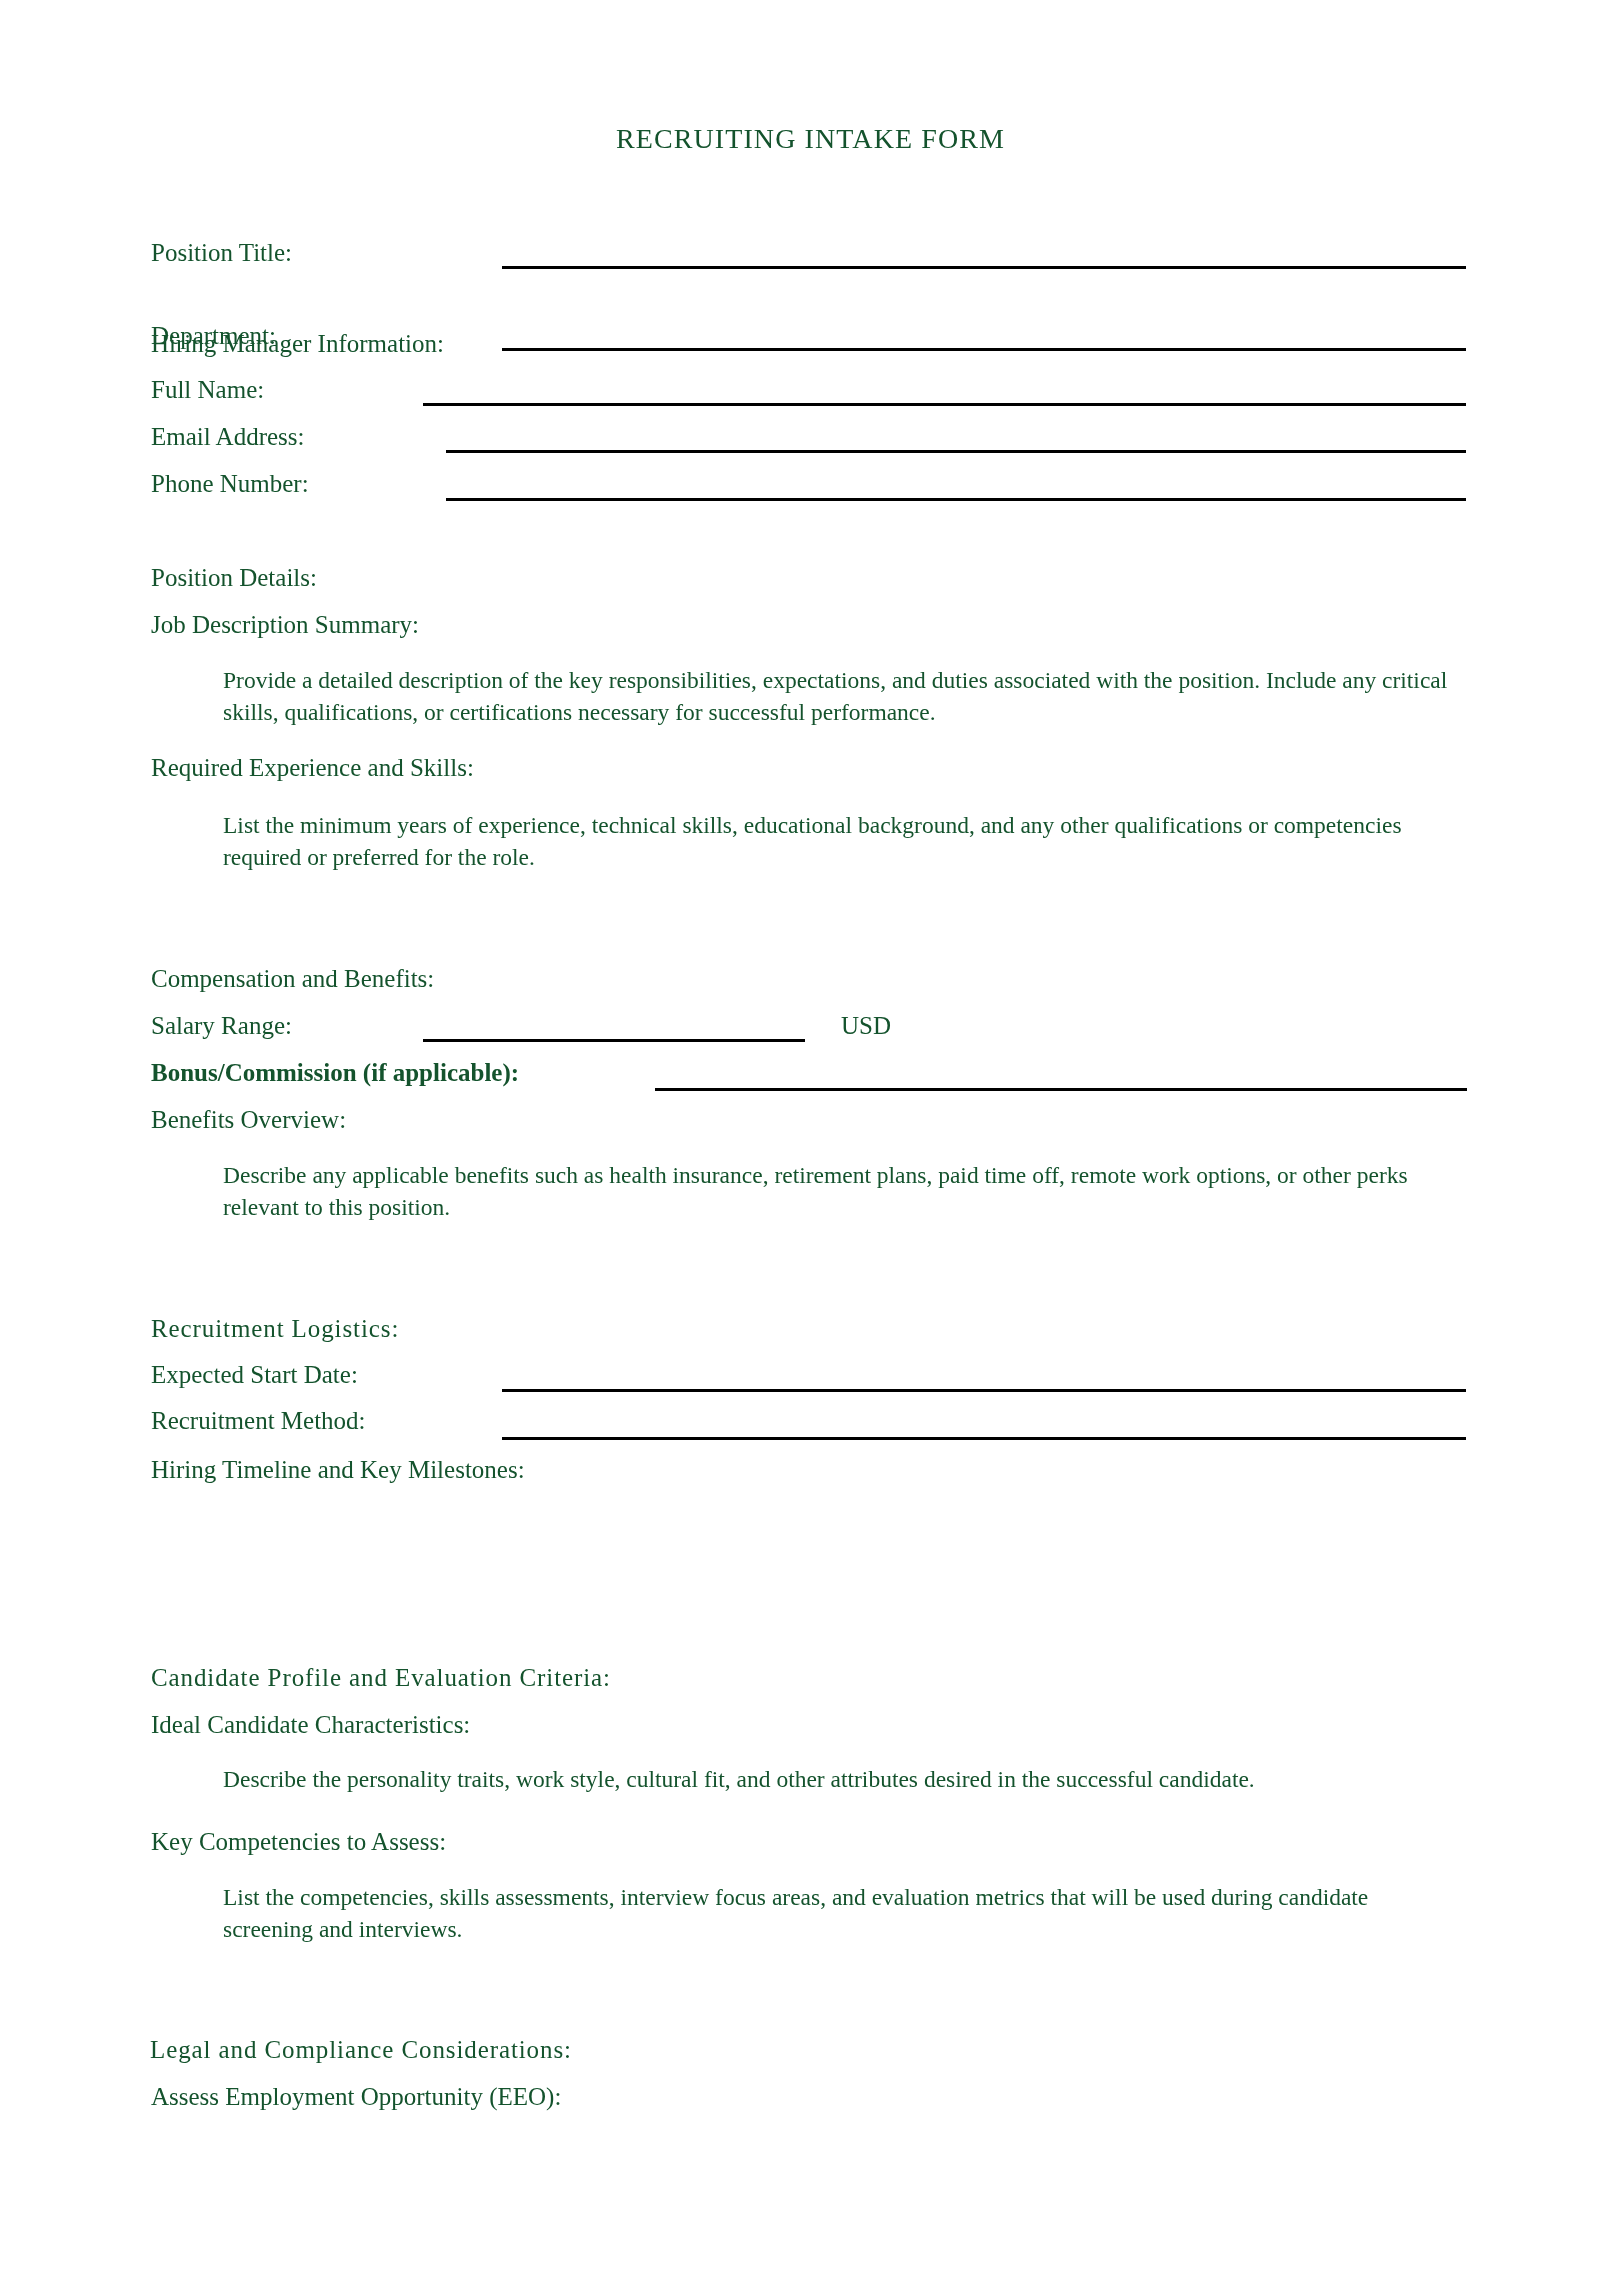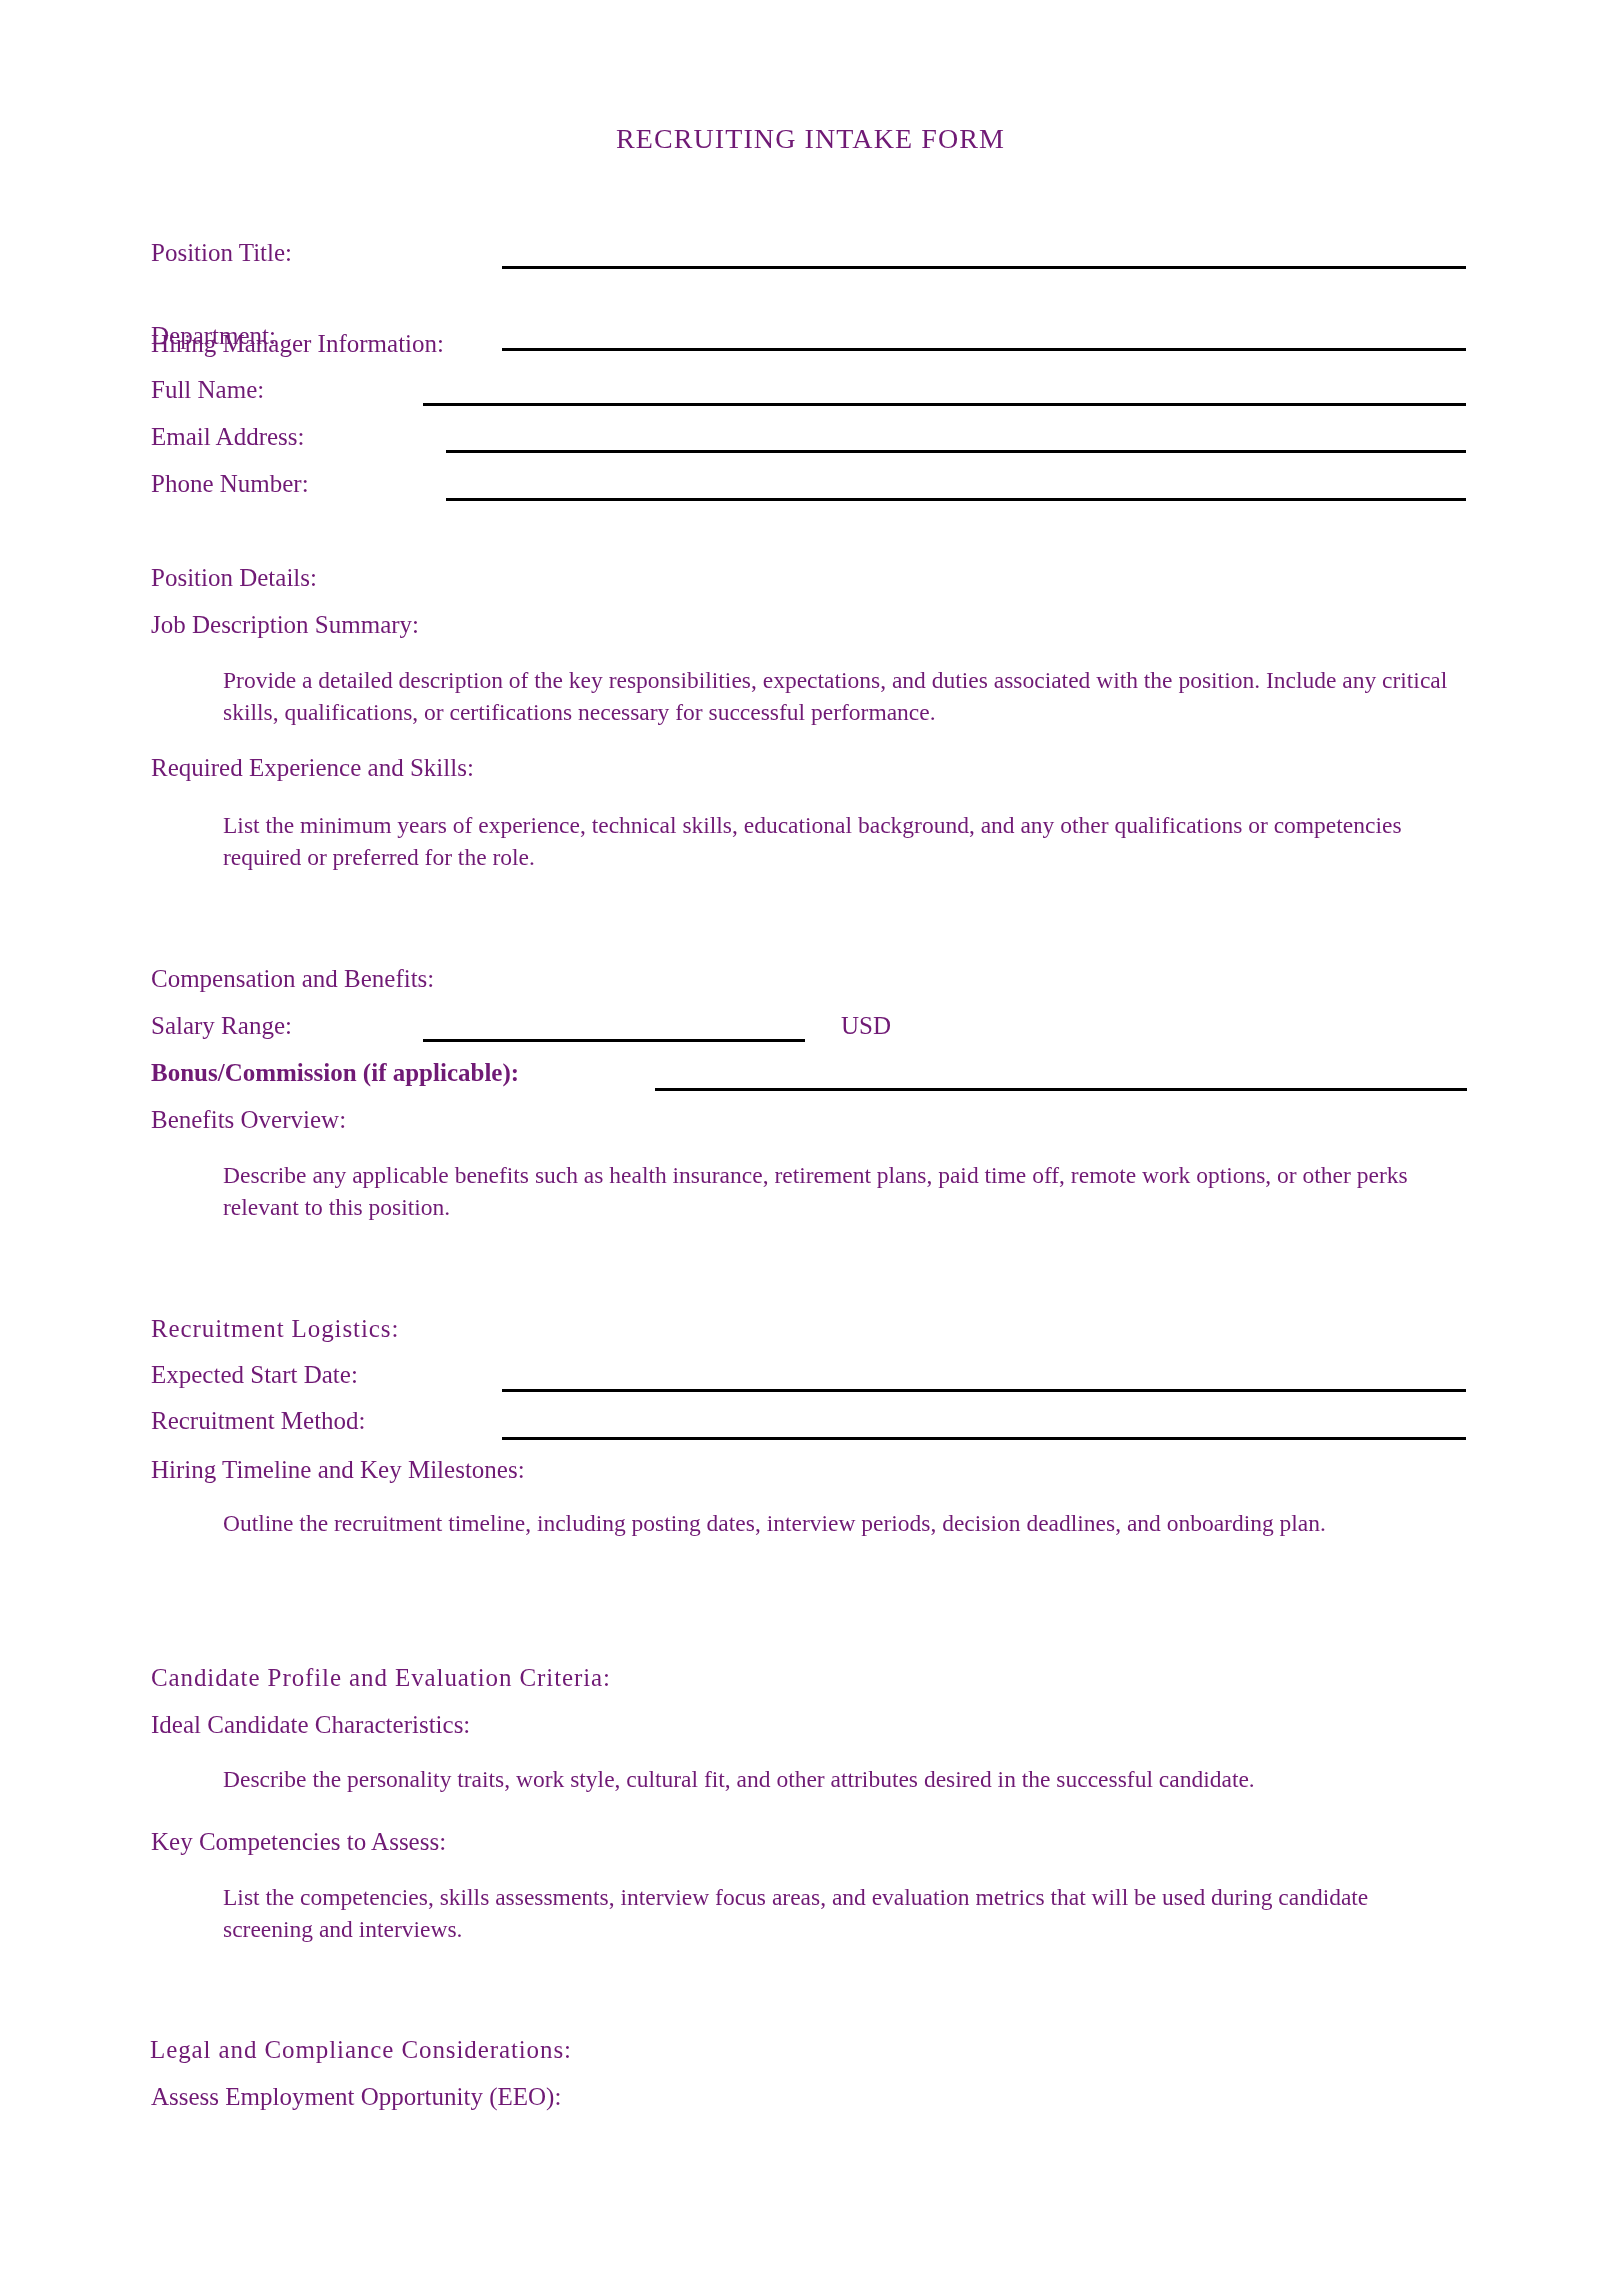--- a/index.html
+++ b/index.html
@@ -7,21 +7,21 @@
     margin: 0;
     padding: 0;
     background: #ffffff;
   }
   .page {
     position: relative;
     width: 1621px;
     height: 2293px;
     background: #ffffff;
     font-family: "Liberation Serif", "DejaVu Serif", serif;
-    color: #701a75;
+    color: #14532d;
     overflow: hidden;
   }
 
   .doc-title {
     position: absolute;
     left: 0;
     right: 0;
     top: 123px;
     text-align: center;
     font-size: 28px;
@@ -106,21 +106,20 @@
   <div class="lbl spaced" style="left:151px; top:1316px;">Recruitment Logistics:</div>
 
   <div class="lbl" style="left:151px; top:1362px;">Expected Start Date:</div>
   <div class="rule" style="left:502px; top:1389px; width:964px;"></div>
 
   <div class="lbl" style="left:151px; top:1408px;">Recruitment Method:</div>
   <div class="rule" style="left:502px; top:1437px; width:964px;"></div>
 
   <div class="lbl" style="left:151px; top:1457px;">Hiring Timeline and Key Milestones:</div>
 
-  <div class="para" style="left:223px; top:1507px; width:1233px;">Outline the recruitment timeline, including posting dates, interview periods, decision deadlines, and onboarding plan.</div>
 
   <div class="lbl spaced" style="left:151px; top:1665px;">Candidate Profile and Evaluation Criteria:</div>
 
   <div class="lbl" style="left:151px; top:1712px;">Ideal Candidate Characteristics:</div>
 
   <div class="para" style="left:223px; top:1763px; width:1233px;">Describe the personality traits, work style, cultural fit, and other attributes desired in the successful candidate.</div>
 
   <div class="lbl" style="left:151px; top:1829px;">Key Competencies to Assess:</div>
 
   <div class="para" style="left:223px; top:1881px; width:1233px;">List the competencies, skills assessments, interview focus areas, and evaluation metrics that will be used during candidate screening and interviews.</div>

